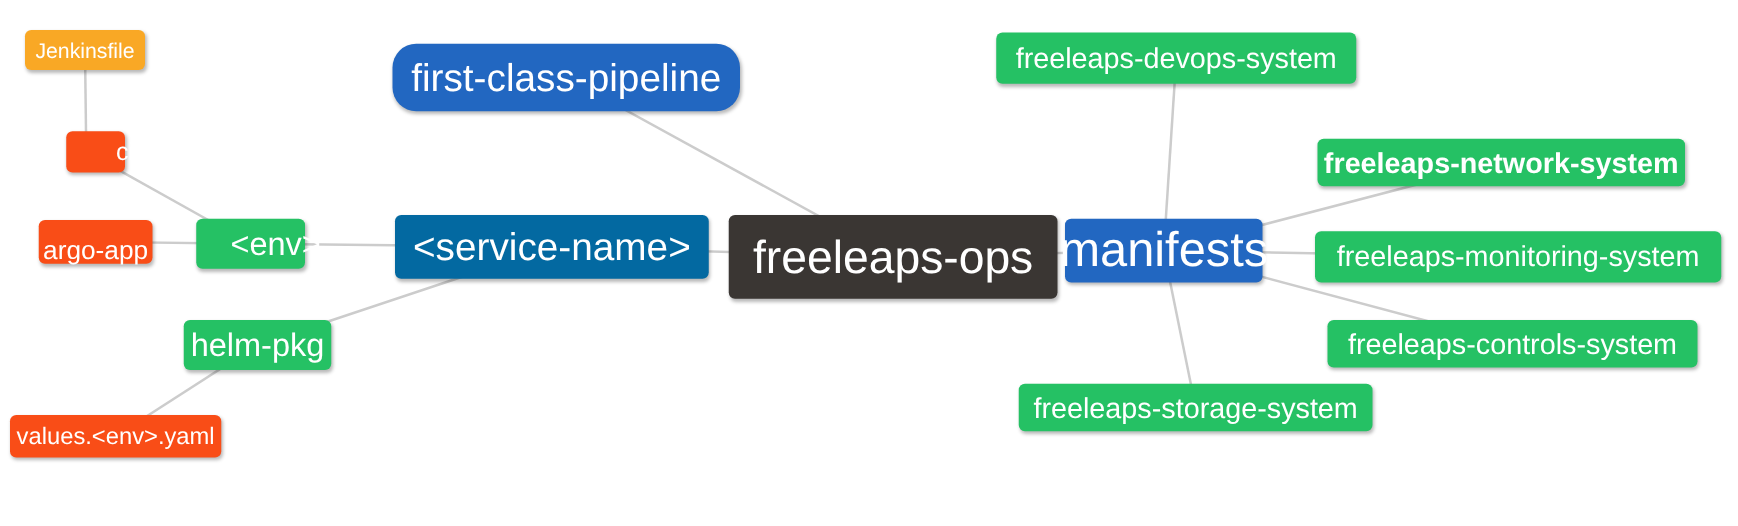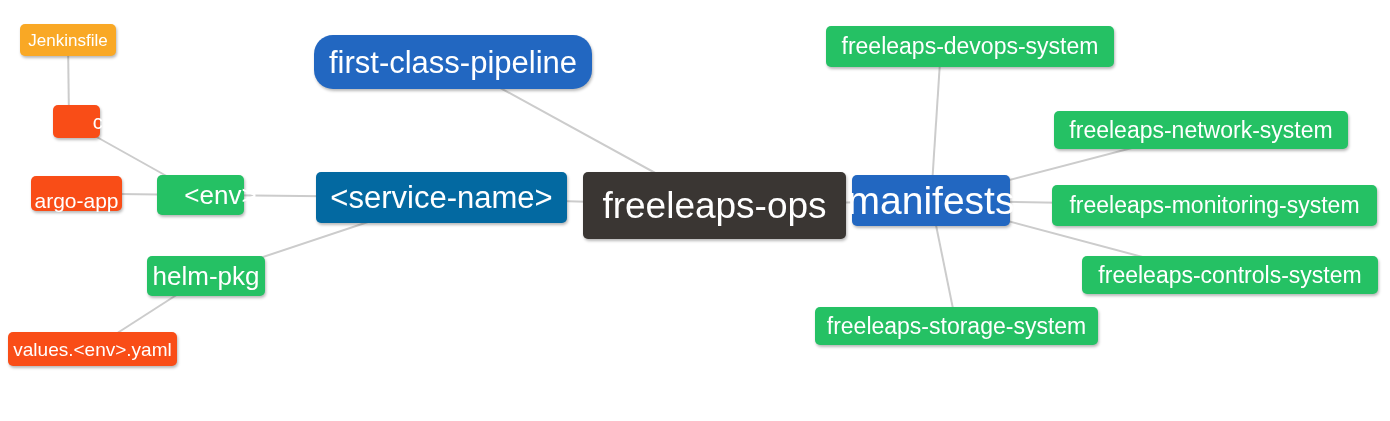--- a/index.html
+++ b/index.html
@@ -86,29 +86,29 @@
   </div>
   <div class="node" style="left: 316px; top: 172px; width: 251px; height: 51px; font-size: 31px; background: #0369a1;">
     <span>&lt;service-name&gt;</span>
   </div>
   <div class="node" style="left: 583px; top: 172px; width: 263px; height: 67px; font-size: 37px; background: rgb(58, 54, 51);">
     <span>freeleaps-ops</span>
   </div>
   <div class="node" style="left: 852px; top: 175px; width: 158px; height: 51px; font-size: 39px; background: rgb(34, 103, 193);">
     <span>manifests</span>
   </div>
-  <div class="node" style="left: 826px; top: 26px; width: 288px; height: 41px; font-size: 23px; background: rgb(37, 193, 100);">
+  <div class="node" style="left: 797px; top: 26px; width: 288px; height: 41px; font-size: 23px; background: rgb(37, 193, 100);">
     <span>freeleaps-devops-system</span>
   </div>
-  <div class="node" style="left: 1054px; top: 111px; width: 294px; height: 38px; font-size: 23px; background: rgb(37, 193, 100);">
+  <div class="node" style="left: 1054px; top: 111px; width: 294px; height: 38px; font-size: 23px; background: rgb(37, 193, 100); font-weight: bold;">
     <span>freeleaps-network-system</span>
   </div>
   <div class="node" style="left: 1052px; top: 185px; width: 325px; height: 41px; font-size: 23px; background: rgb(37, 193, 100);">
     <span>freeleaps-monitoring-system</span>
   </div>
-  <div class="node" style="left: 1062px; top: 256px; width: 296px; height: 38px; font-size: 23px; background: rgb(37, 193, 100); margin-left: 20px;">
+  <div class="node" style="left: 1062px; top: 256px; width: 296px; height: 38px; font-size: 23px; background: rgb(37, 193, 100);">
     <span>freeleaps-controls-system</span>
   </div>
   <div class="node" style="left: 815px; top: 307px; width: 283px; height: 38px; font-size: 23px; background: rgb(37, 193, 100);">
     <span>freeleaps-storage-system</span>
   </div>
 
 </div>
 
 </body></html>

